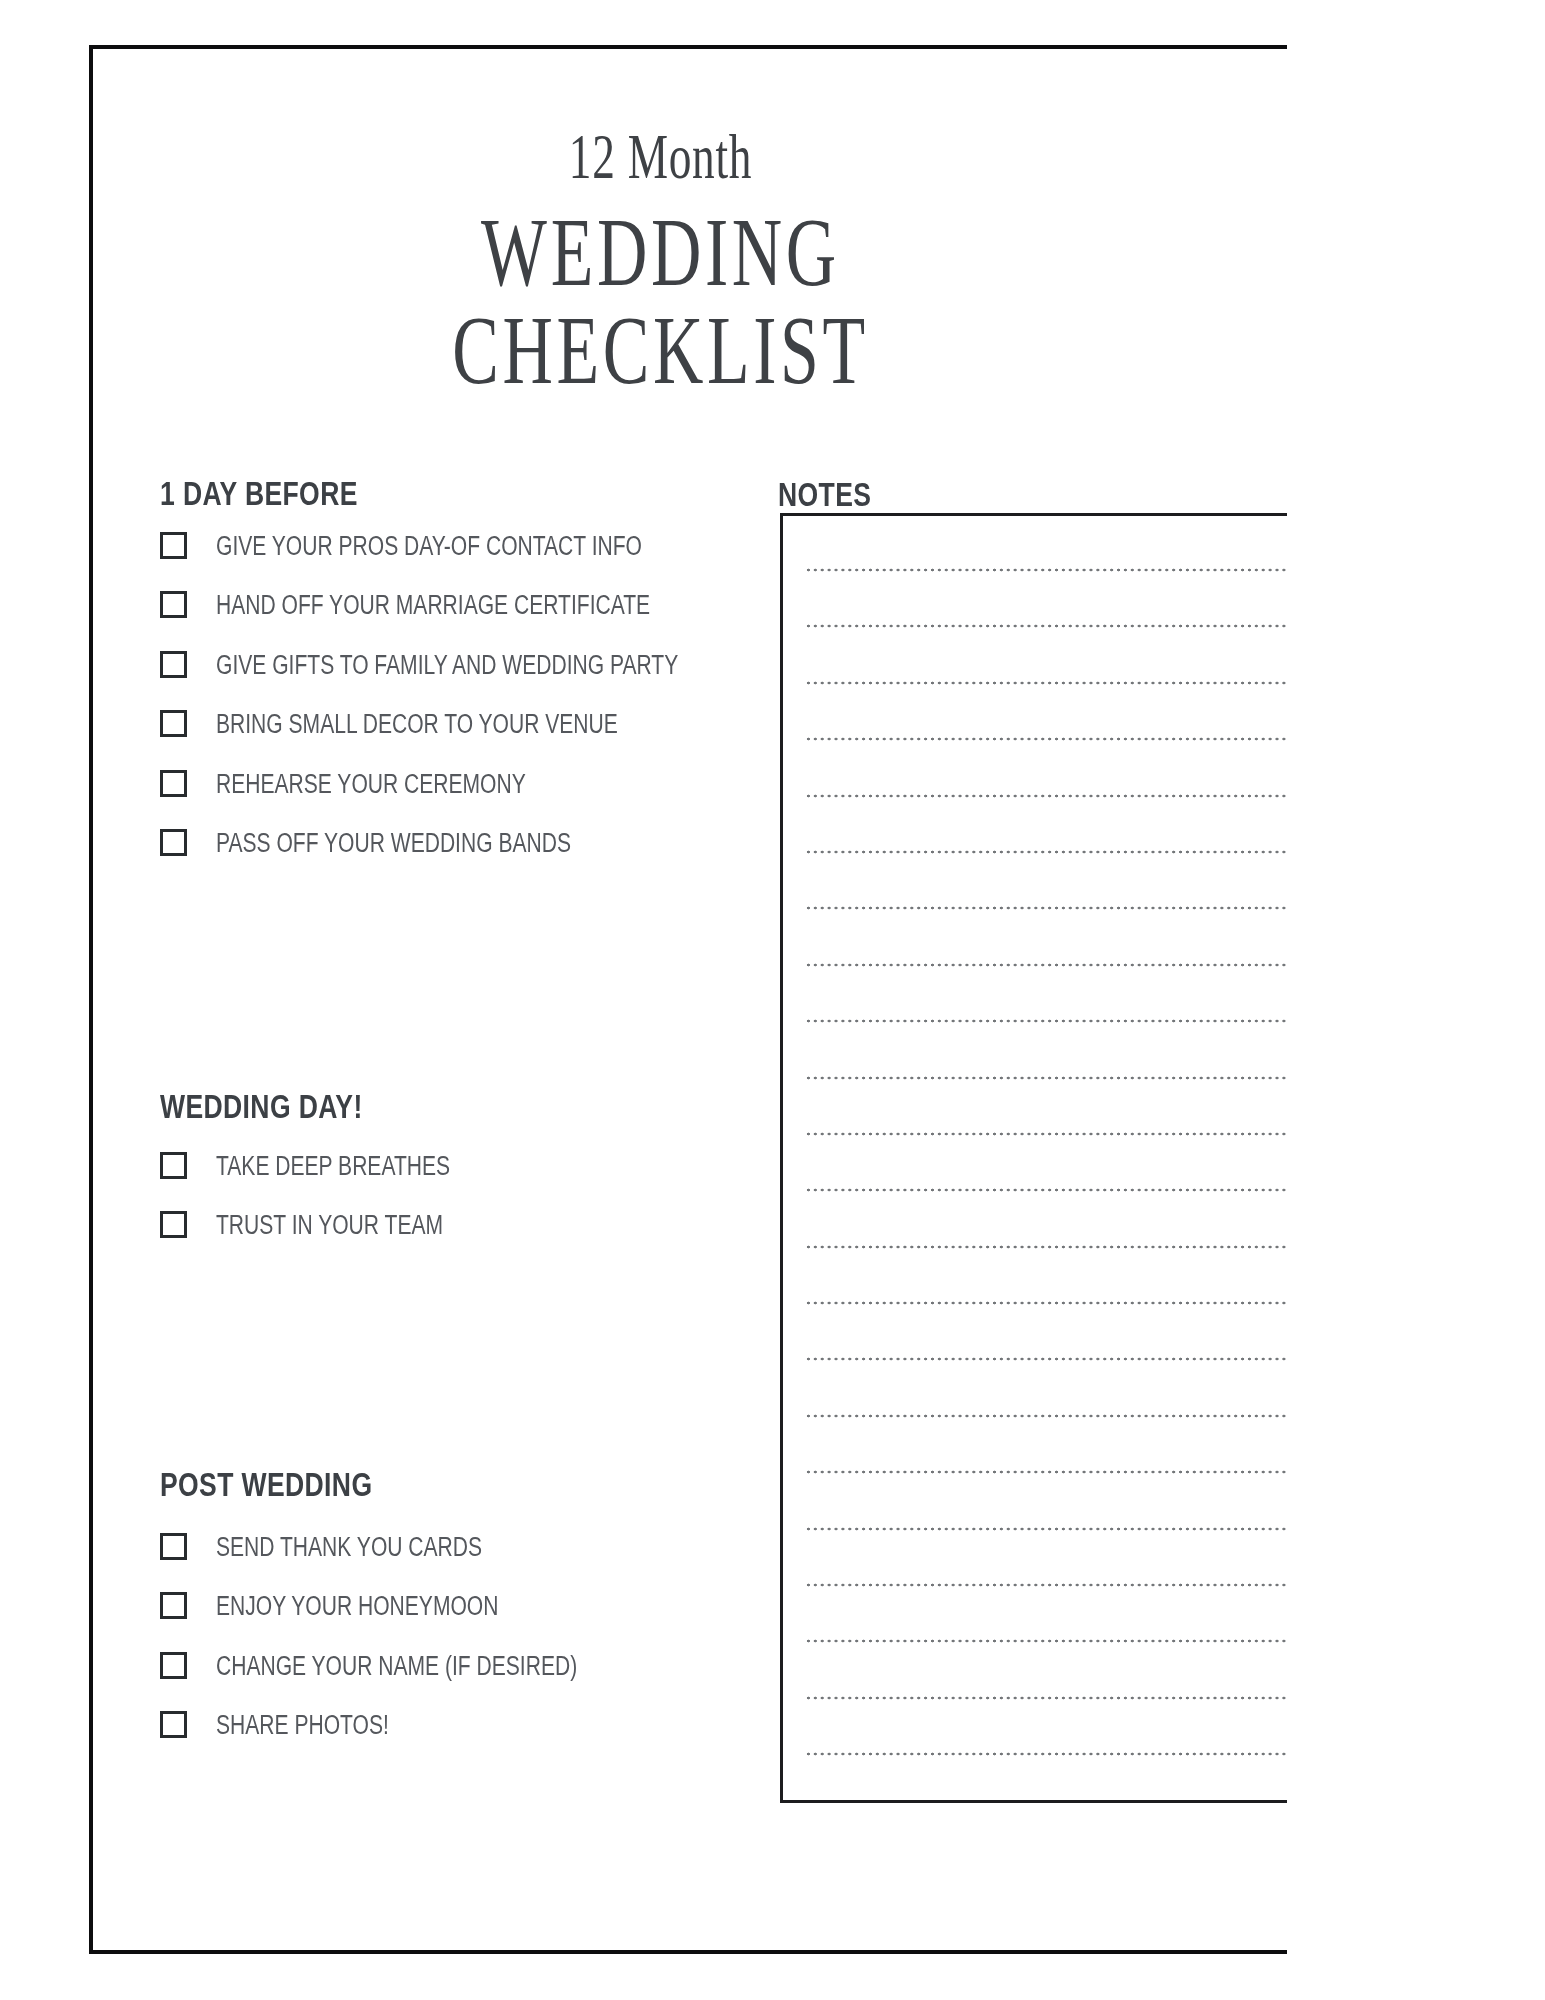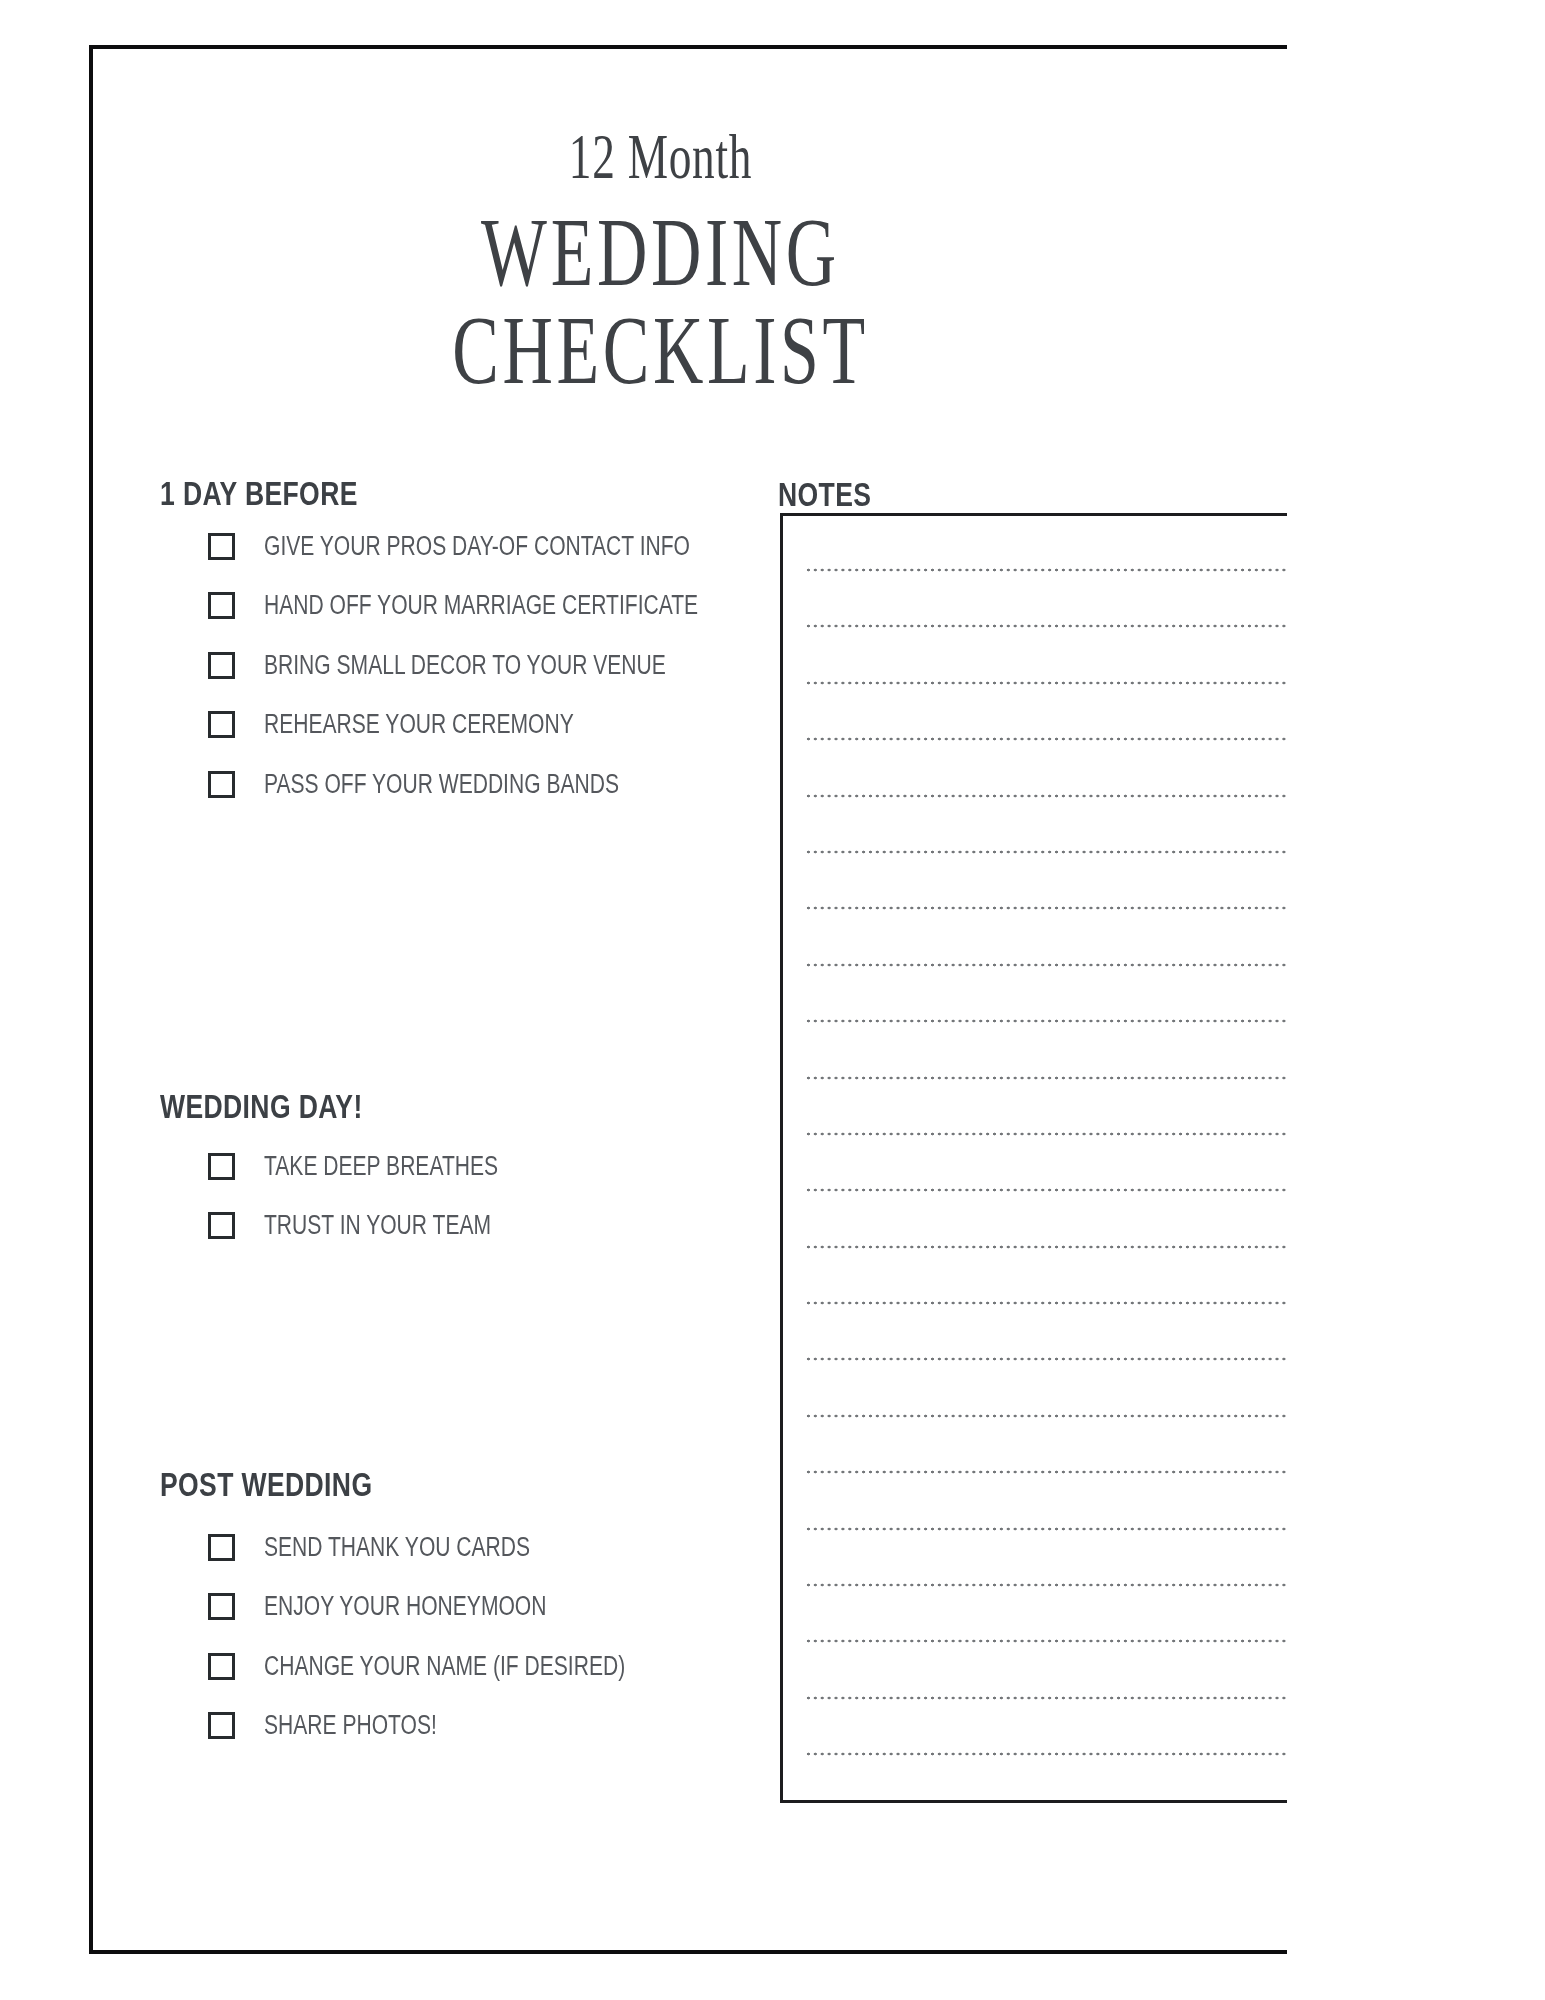--- a/index.html
+++ b/index.html
@@ -27,21 +27,21 @@
     position:absolute;left:160px;margin:0;
     font-size:34px;line-height:34px;font-weight:700;letter-spacing:0.5px;
     color:var(--c-head);transform:scaleX(0.78);transform-origin:left center;
     white-space:nowrap;
   }
   .h1{top:476px}.h2{top:1089px}.h3{top:1467px}
   .nh{left:778px;top:477px}
   
   .items{position:absolute;left:160px;}
   .i1{top:532px}.i2{top:1152px}.i3{top:1533px}
-  .row{display:flex;align-items:flex-end;height:28px;margin-bottom:31.4px;margin-left:48px;}
+  .row{display:flex;align-items:flex-start;height:28px;margin-bottom:31.4px;}
   .cbox{
     width:21px;height:21px;border:3px solid var(--c-cbox);
     background:#fff;flex:0 0 auto;
   }
   .lbl{
     margin-left:29px;font-size:27px;line-height:28px;color:var(--c-item);
     white-space:nowrap;transform:scaleX(0.78);transform-origin:left center;
   }
   
   .notes-box{
@@ -68,20 +68,24 @@
 
   <h2 class="sec-h h1">1 DAY BEFORE</h2>
   <div class="items i1">
       <div class="row">
         <span class="cbox"></span>
         <span class="lbl">GIVE YOUR PROS DAY-OF CONTACT INFO</span>
       </div>
       <div class="row">
         <span class="cbox"></span>
         <span class="lbl">HAND OFF YOUR MARRIAGE CERTIFICATE</span>
+      </div>
+      <div class="row">
+        <span class="cbox"></span>
+        <span class="lbl">GIVE GIFTS TO FAMILY AND WEDDING PARTY</span>
       </div>
       <div class="row">
         <span class="cbox"></span>
         <span class="lbl">BRING SMALL DECOR TO YOUR VENUE</span>
       </div>
       <div class="row">
         <span class="cbox"></span>
         <span class="lbl">REHEARSE YOUR CEREMONY</span>
       </div>
       <div class="row">

